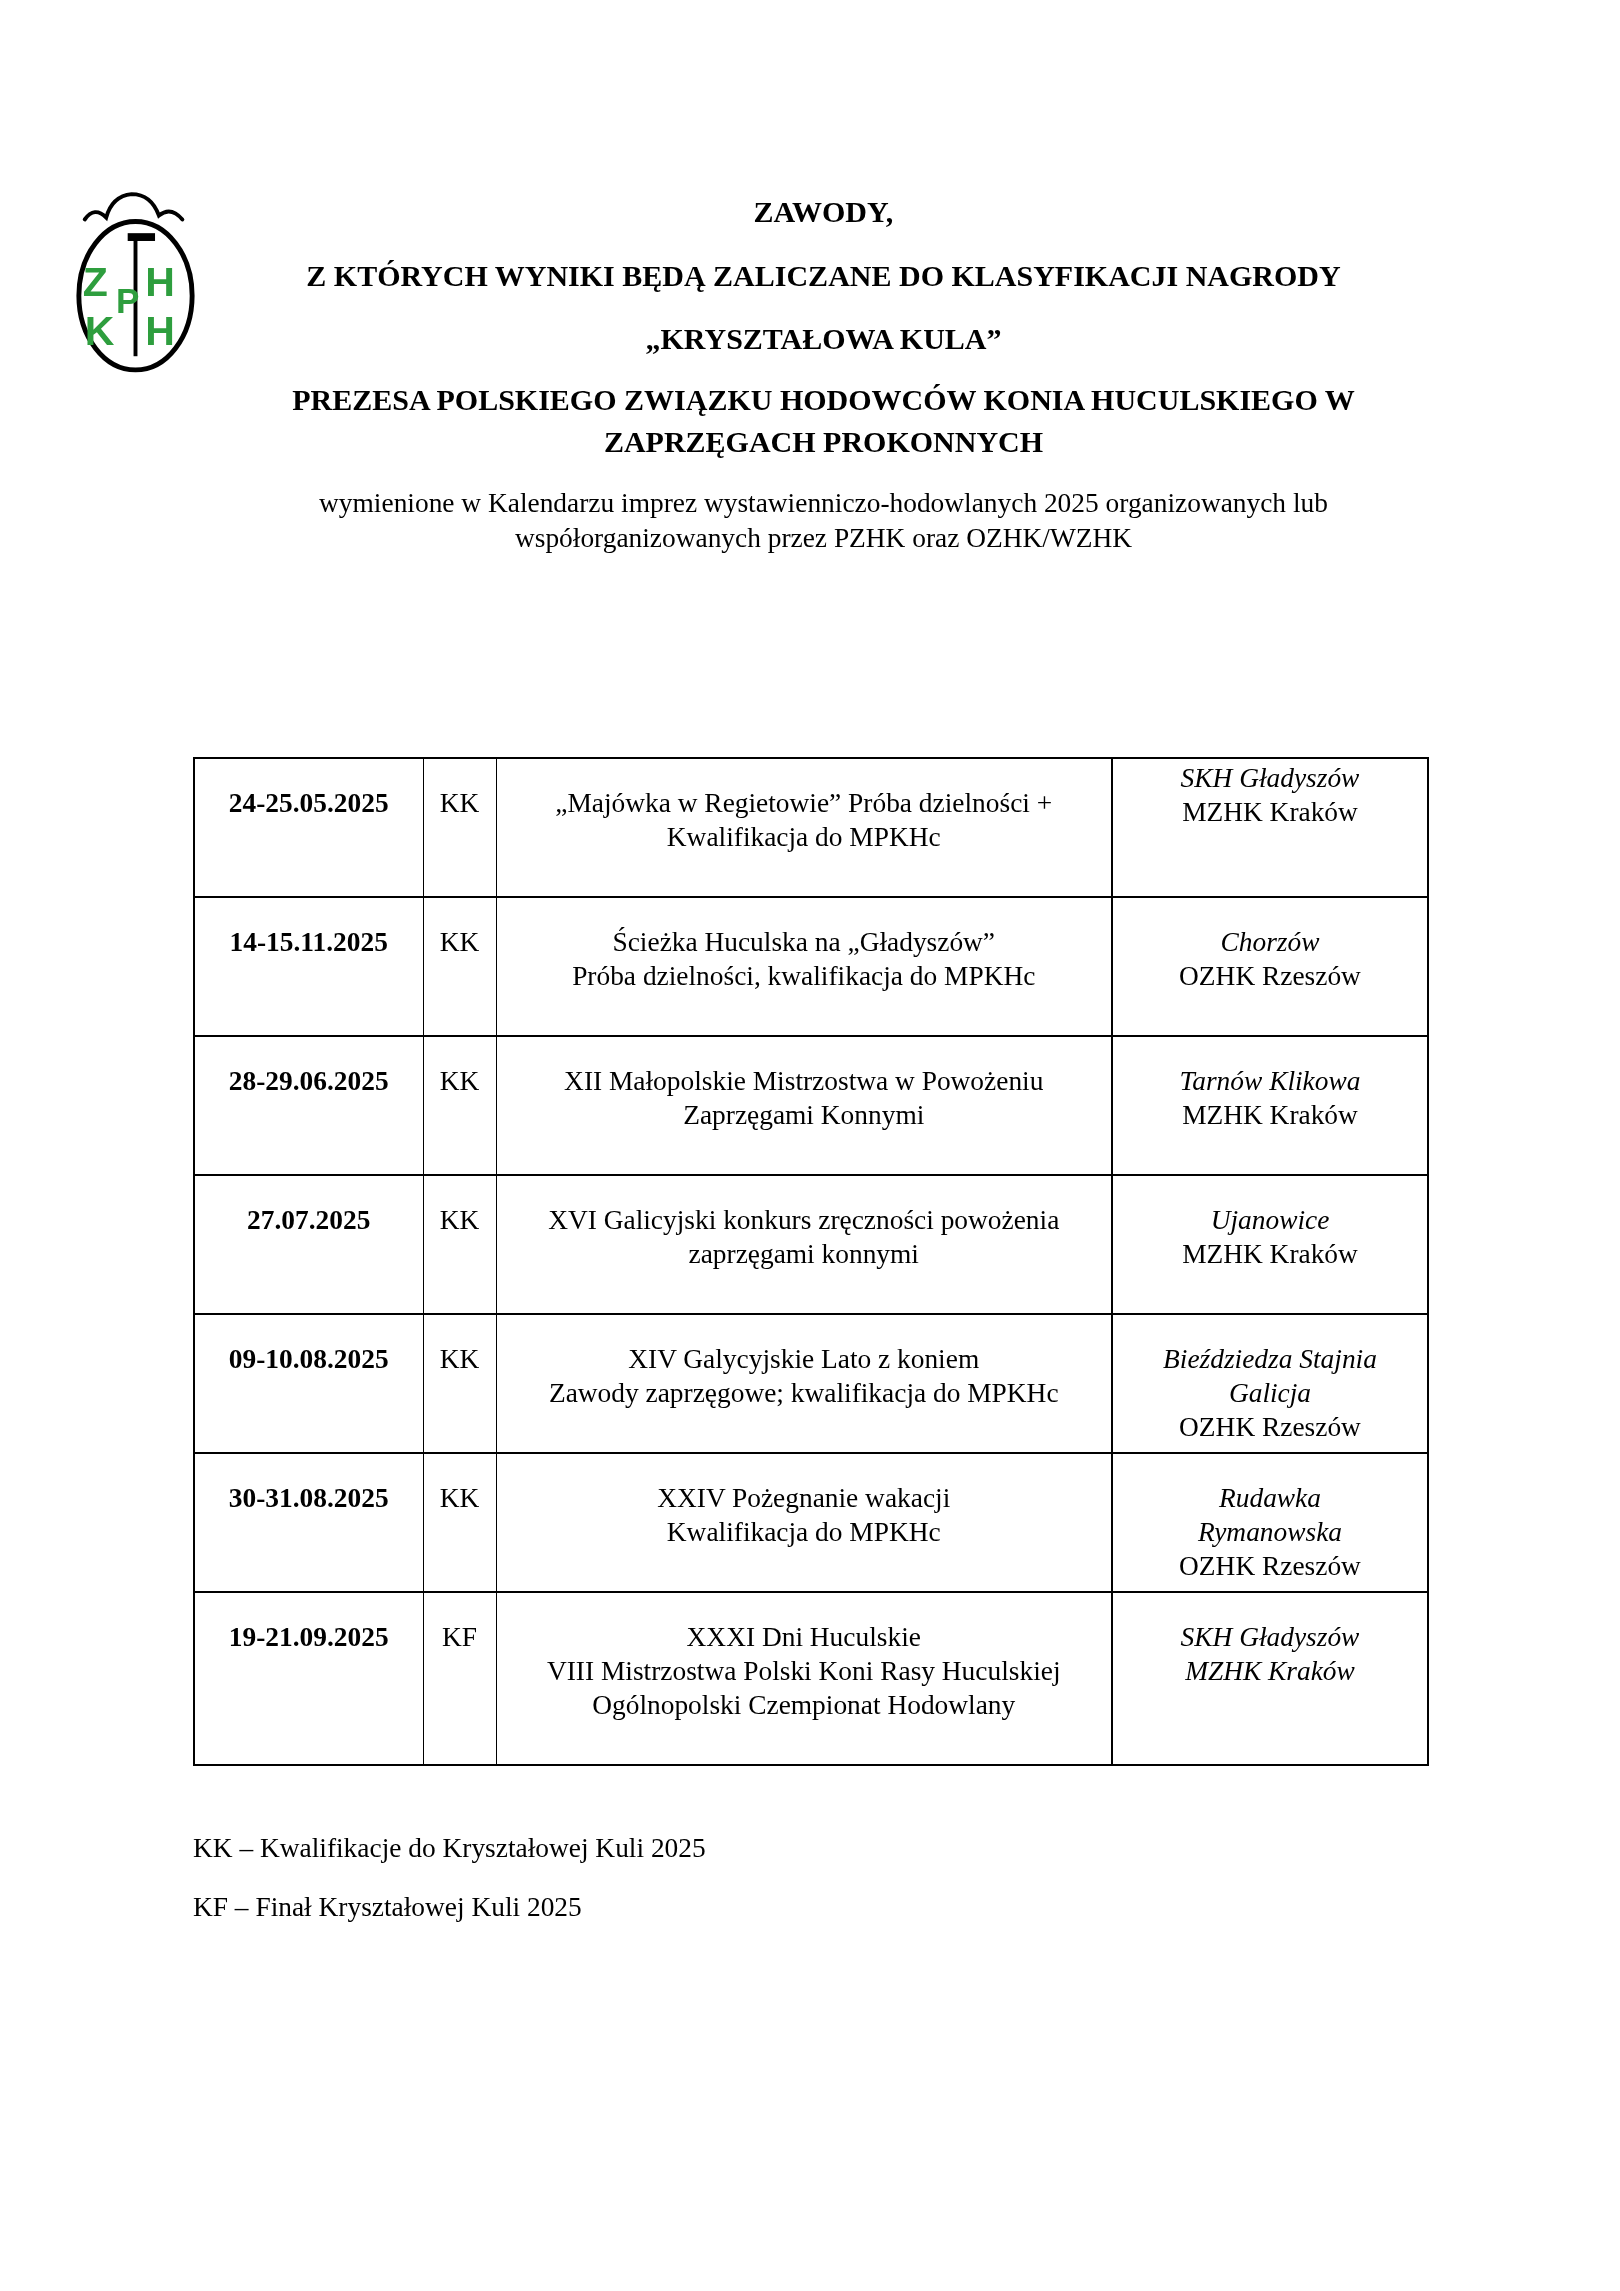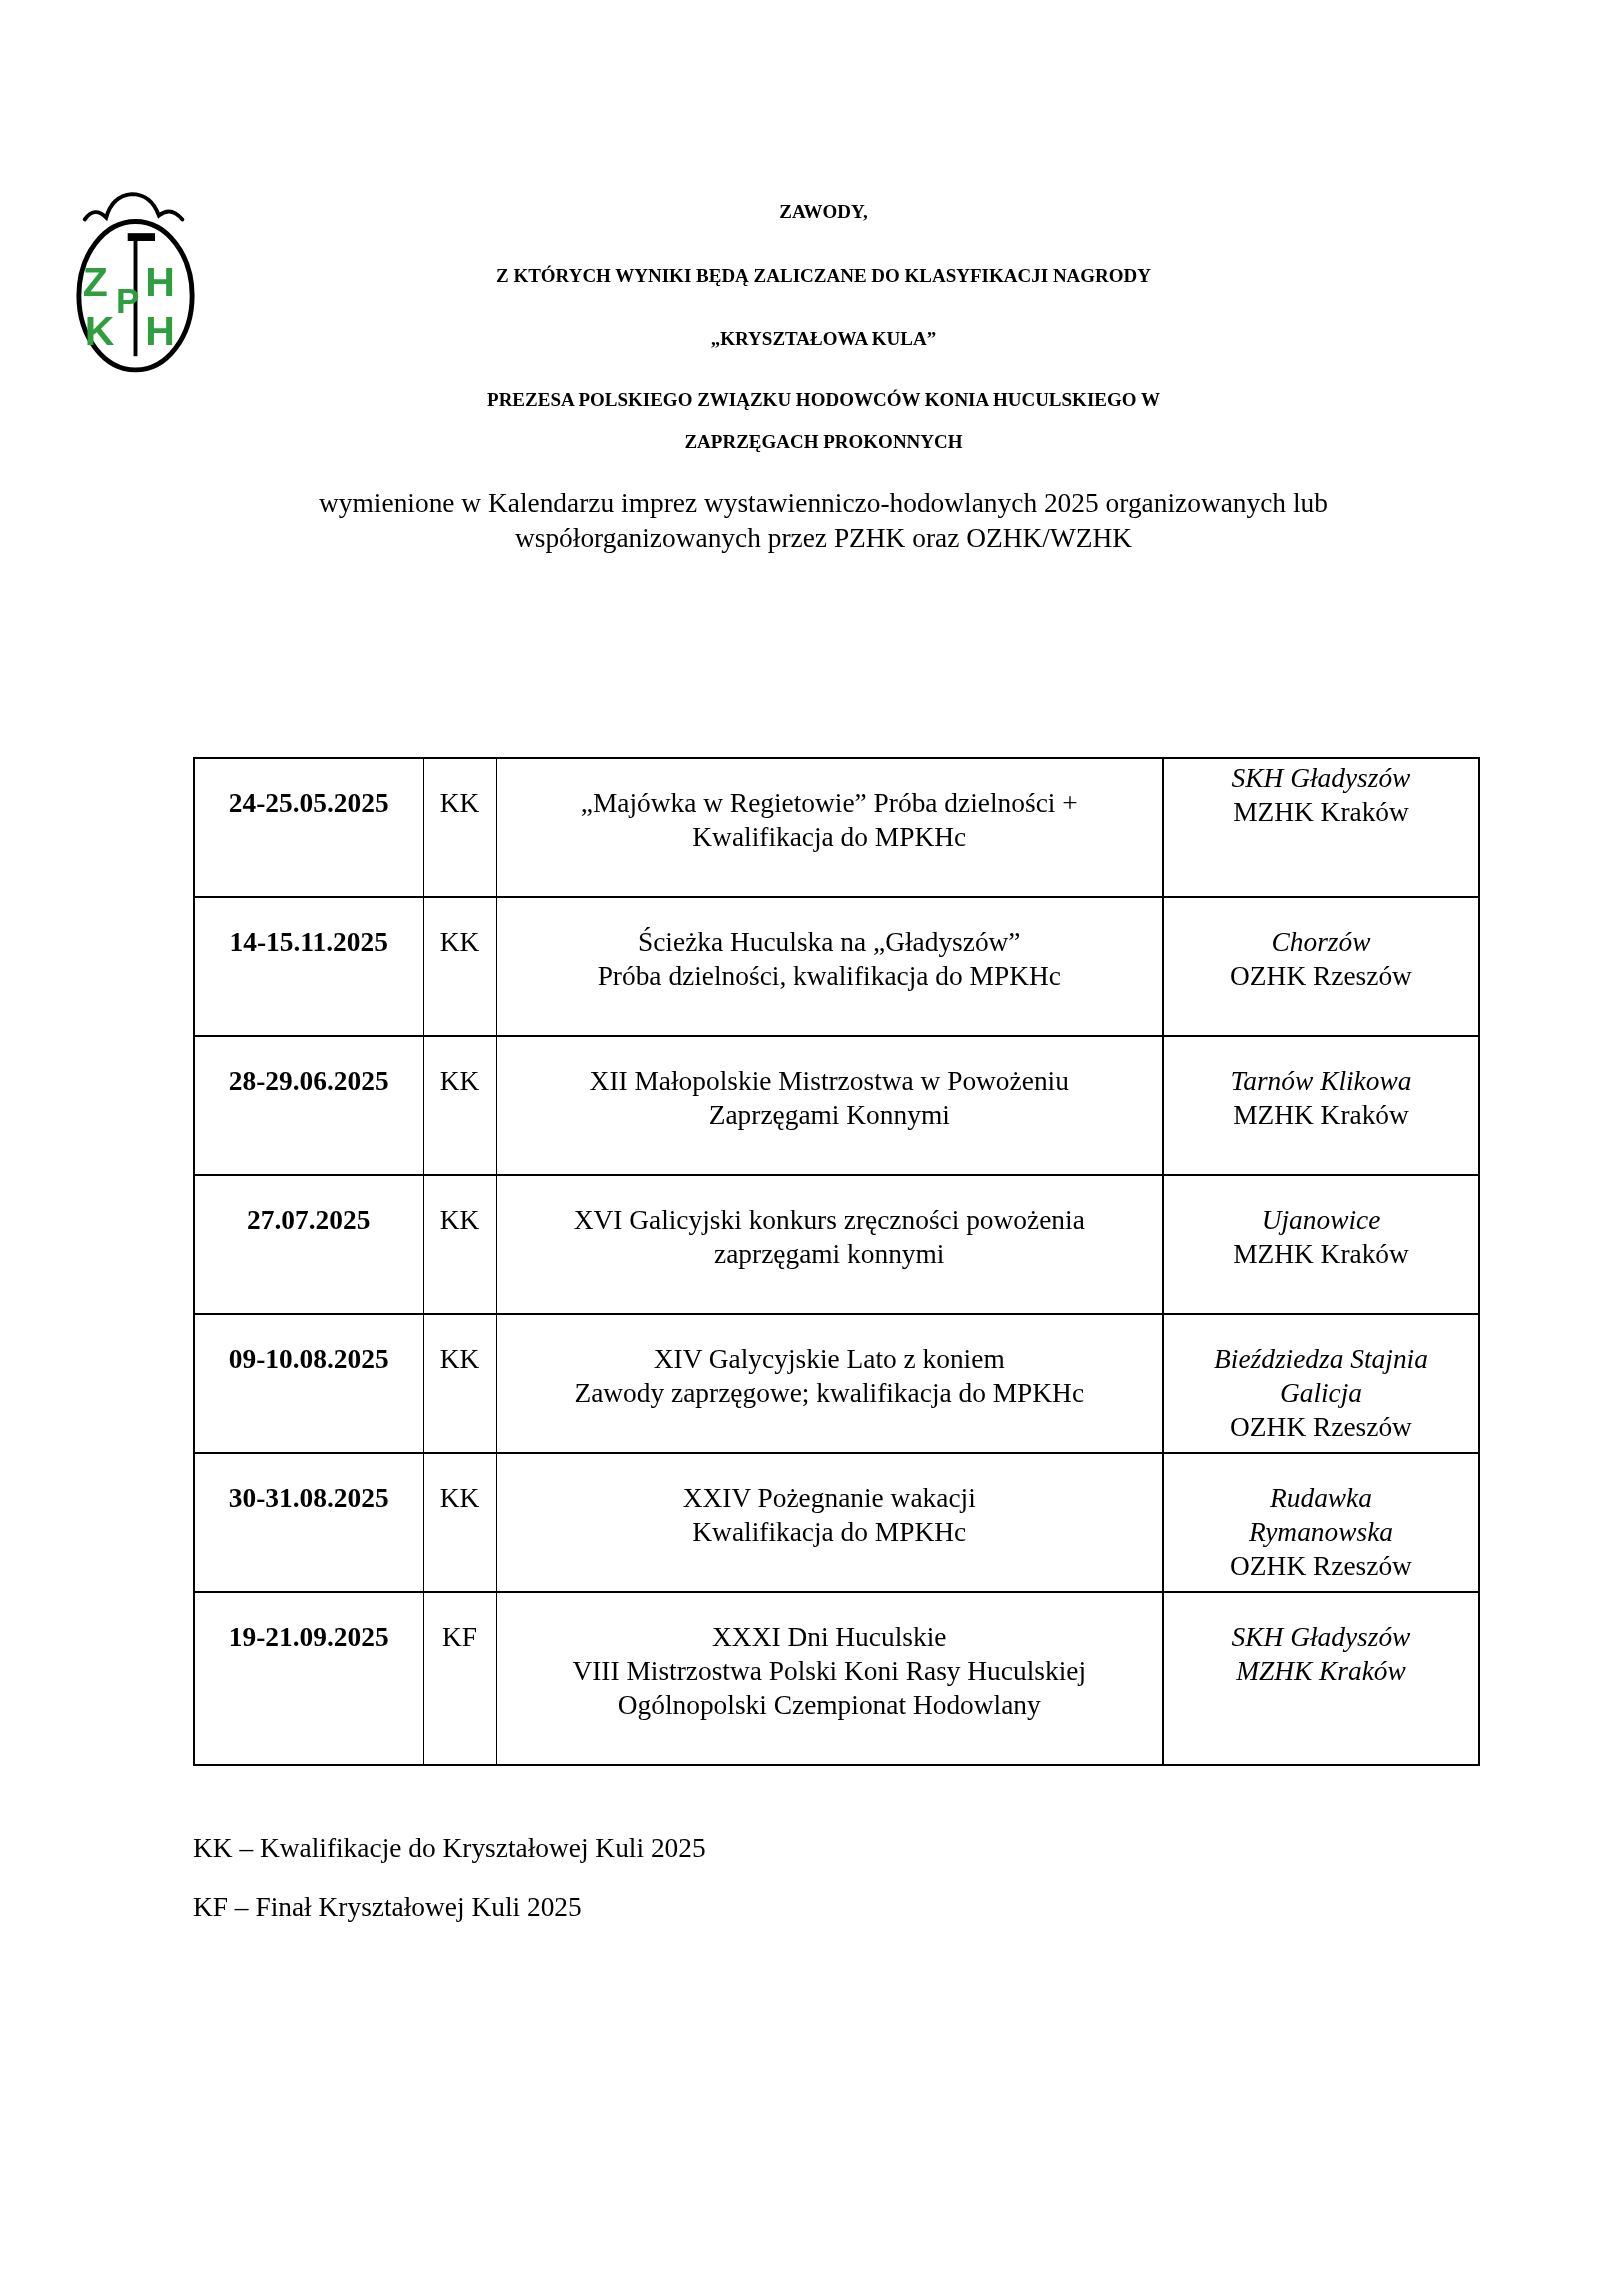--- a/index.html
+++ b/index.html
@@ -3,41 +3,41 @@
   <meta charset="utf-8">
   <style>
     html, body { margin: 0; padding: 0; background: #ffffff; }
     body {
       width: 1620px; height: 2292px; position: relative; overflow: hidden;
       font-family: "Liberation Serif", "DejaVu Serif", serif; color: #000;
     }
     .logo { position: absolute; left: 73px; top: 188px; width: 125px; height: 188px; }
     .title-line {
       position: absolute; left: 216px; width: 1215px; text-align: center;
-      font-weight: bold; font-size: 19px; line-height: 31px; letter-spacing: 0;
+      font-weight: bold; font-size: 30px; line-height: 31px; letter-spacing: 0;
     }
     .subtitle-line {
       position: absolute; left: 216px; width: 1215px; text-align: center;
       font-size: 27.4px; line-height: 35px;
     }
     table.events {
       position: absolute; left: 193px; top: 757px; width: 1234px;
       border-collapse: collapse; table-layout: fixed;
       font-size: 27.4px; line-height: 34px;
     }
     table.events td {
       border: 1px solid #000; vertical-align: top; text-align: center;
       padding: 26.5px 3.9px 0 3.9px; box-sizing: border-box;
     }
     table.events tr { height: 139px; }
     table.events tr.last { height: 173px; }
     table.events tr + tr td { border-top-width: 2px; }
     table.events td.col-date { width: 229px; font-weight: bold; }
     table.events td.col-type { width: 73px; margin-left: 28px; }
-    table.events td.col-event { width: 667px; }
+    table.events td.col-event { width: 616px; }
     table.events td.col-loc { width: 316px; border-left-width: 2px; }
     table.events { border: 2.9px solid #000; }
     table.events td.loc-top { padding-top: 2px; }
     .it { font-style: italic; display: block; }
     .rg { display: block; }
     .legend-line { position: absolute; left: 193px; font-size: 27.4px; line-height: 35px; }
   </style>
 </head>
 <body>
 

